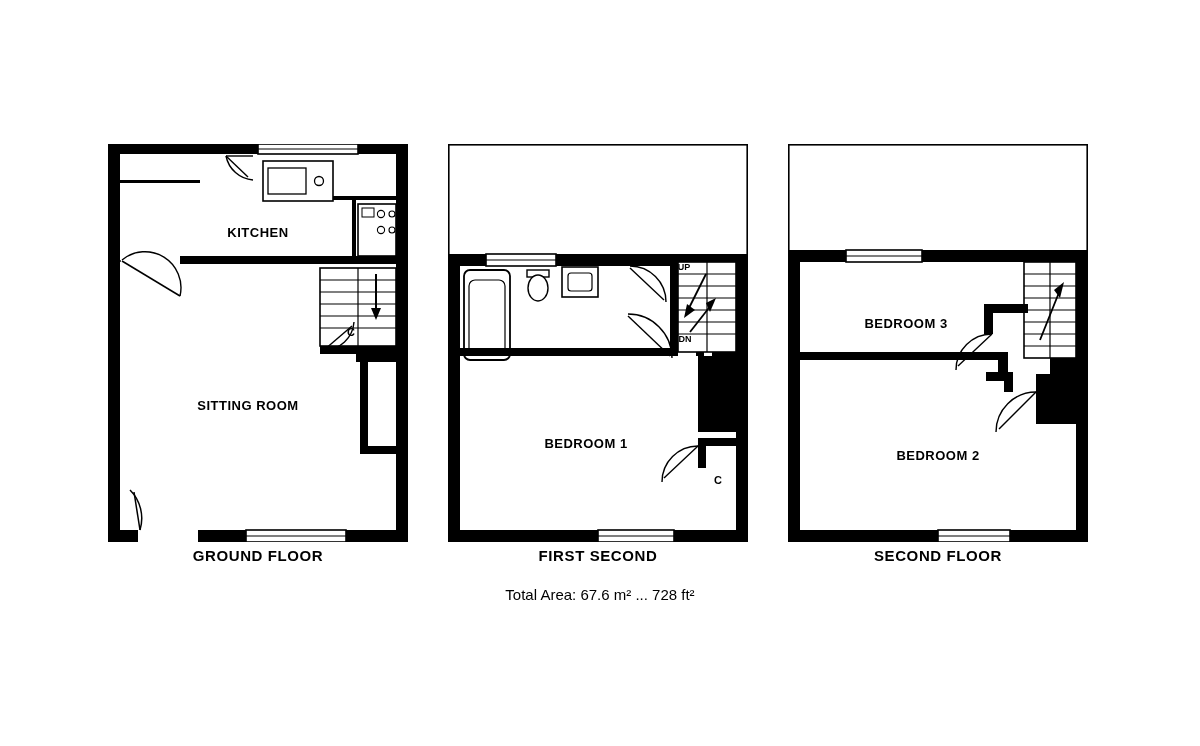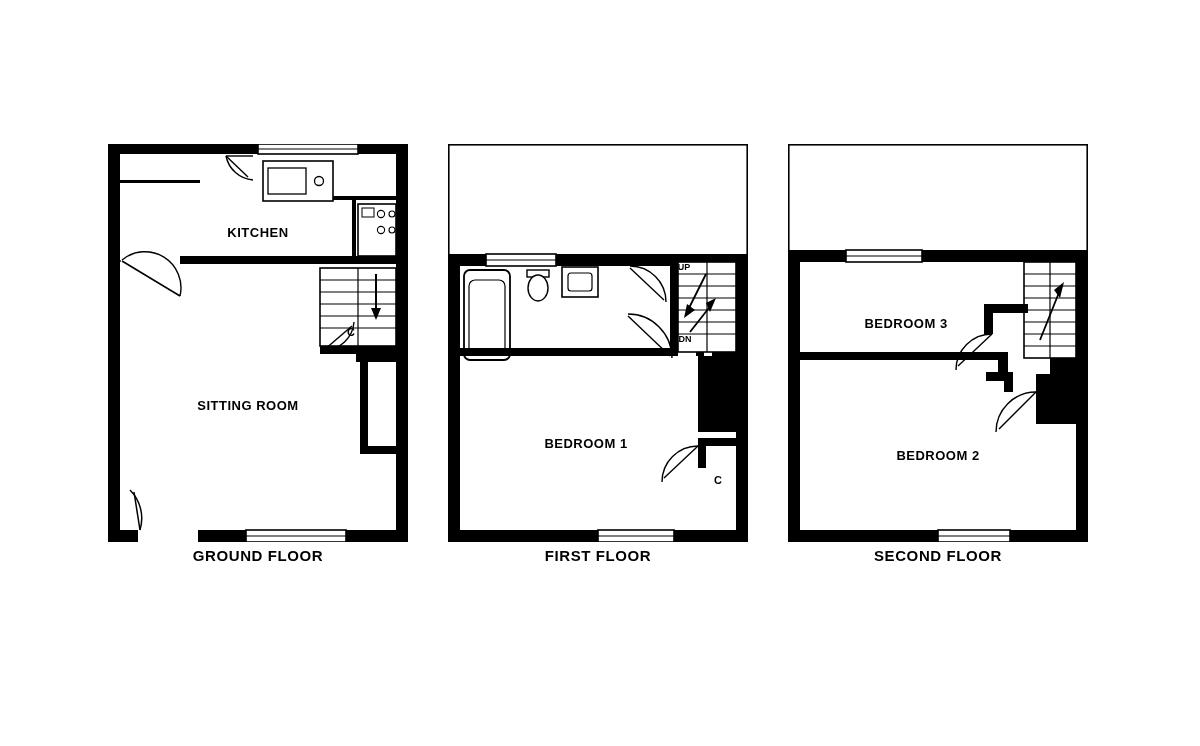--- a/index.html
+++ b/index.html
@@ -358,17 +358,18 @@
       <g>
         <path d="M 248 248 A 40 40 0 0 0 208 288" stroke="#000" stroke-width="1.4" fill="none"></path>
         <line x1="248" y1="248" x2="211" y2="285" stroke="#000" stroke-width="1.4"></line>
       </g>
 
       <text class="room-label" x="150" y="316" text-anchor="middle">BEDROOM 2</text>
     </svg>
   </div>
 
   <div class="floor-caption" id="caption-ground">GROUND FLOOR</div>
-  <div class="floor-caption" id="caption-first">FIRST FLOOR</div>
+  <div class="floor-caption" id="caption-first">FIRST SECOND</div>
   <div class="floor-caption" id="caption-second">SECOND FLOOR</div>
 
+  <div class="total-area">Total Area: 67.6 m² ... 728 ft²</div>
 
 </div>
 
 </body></html>

